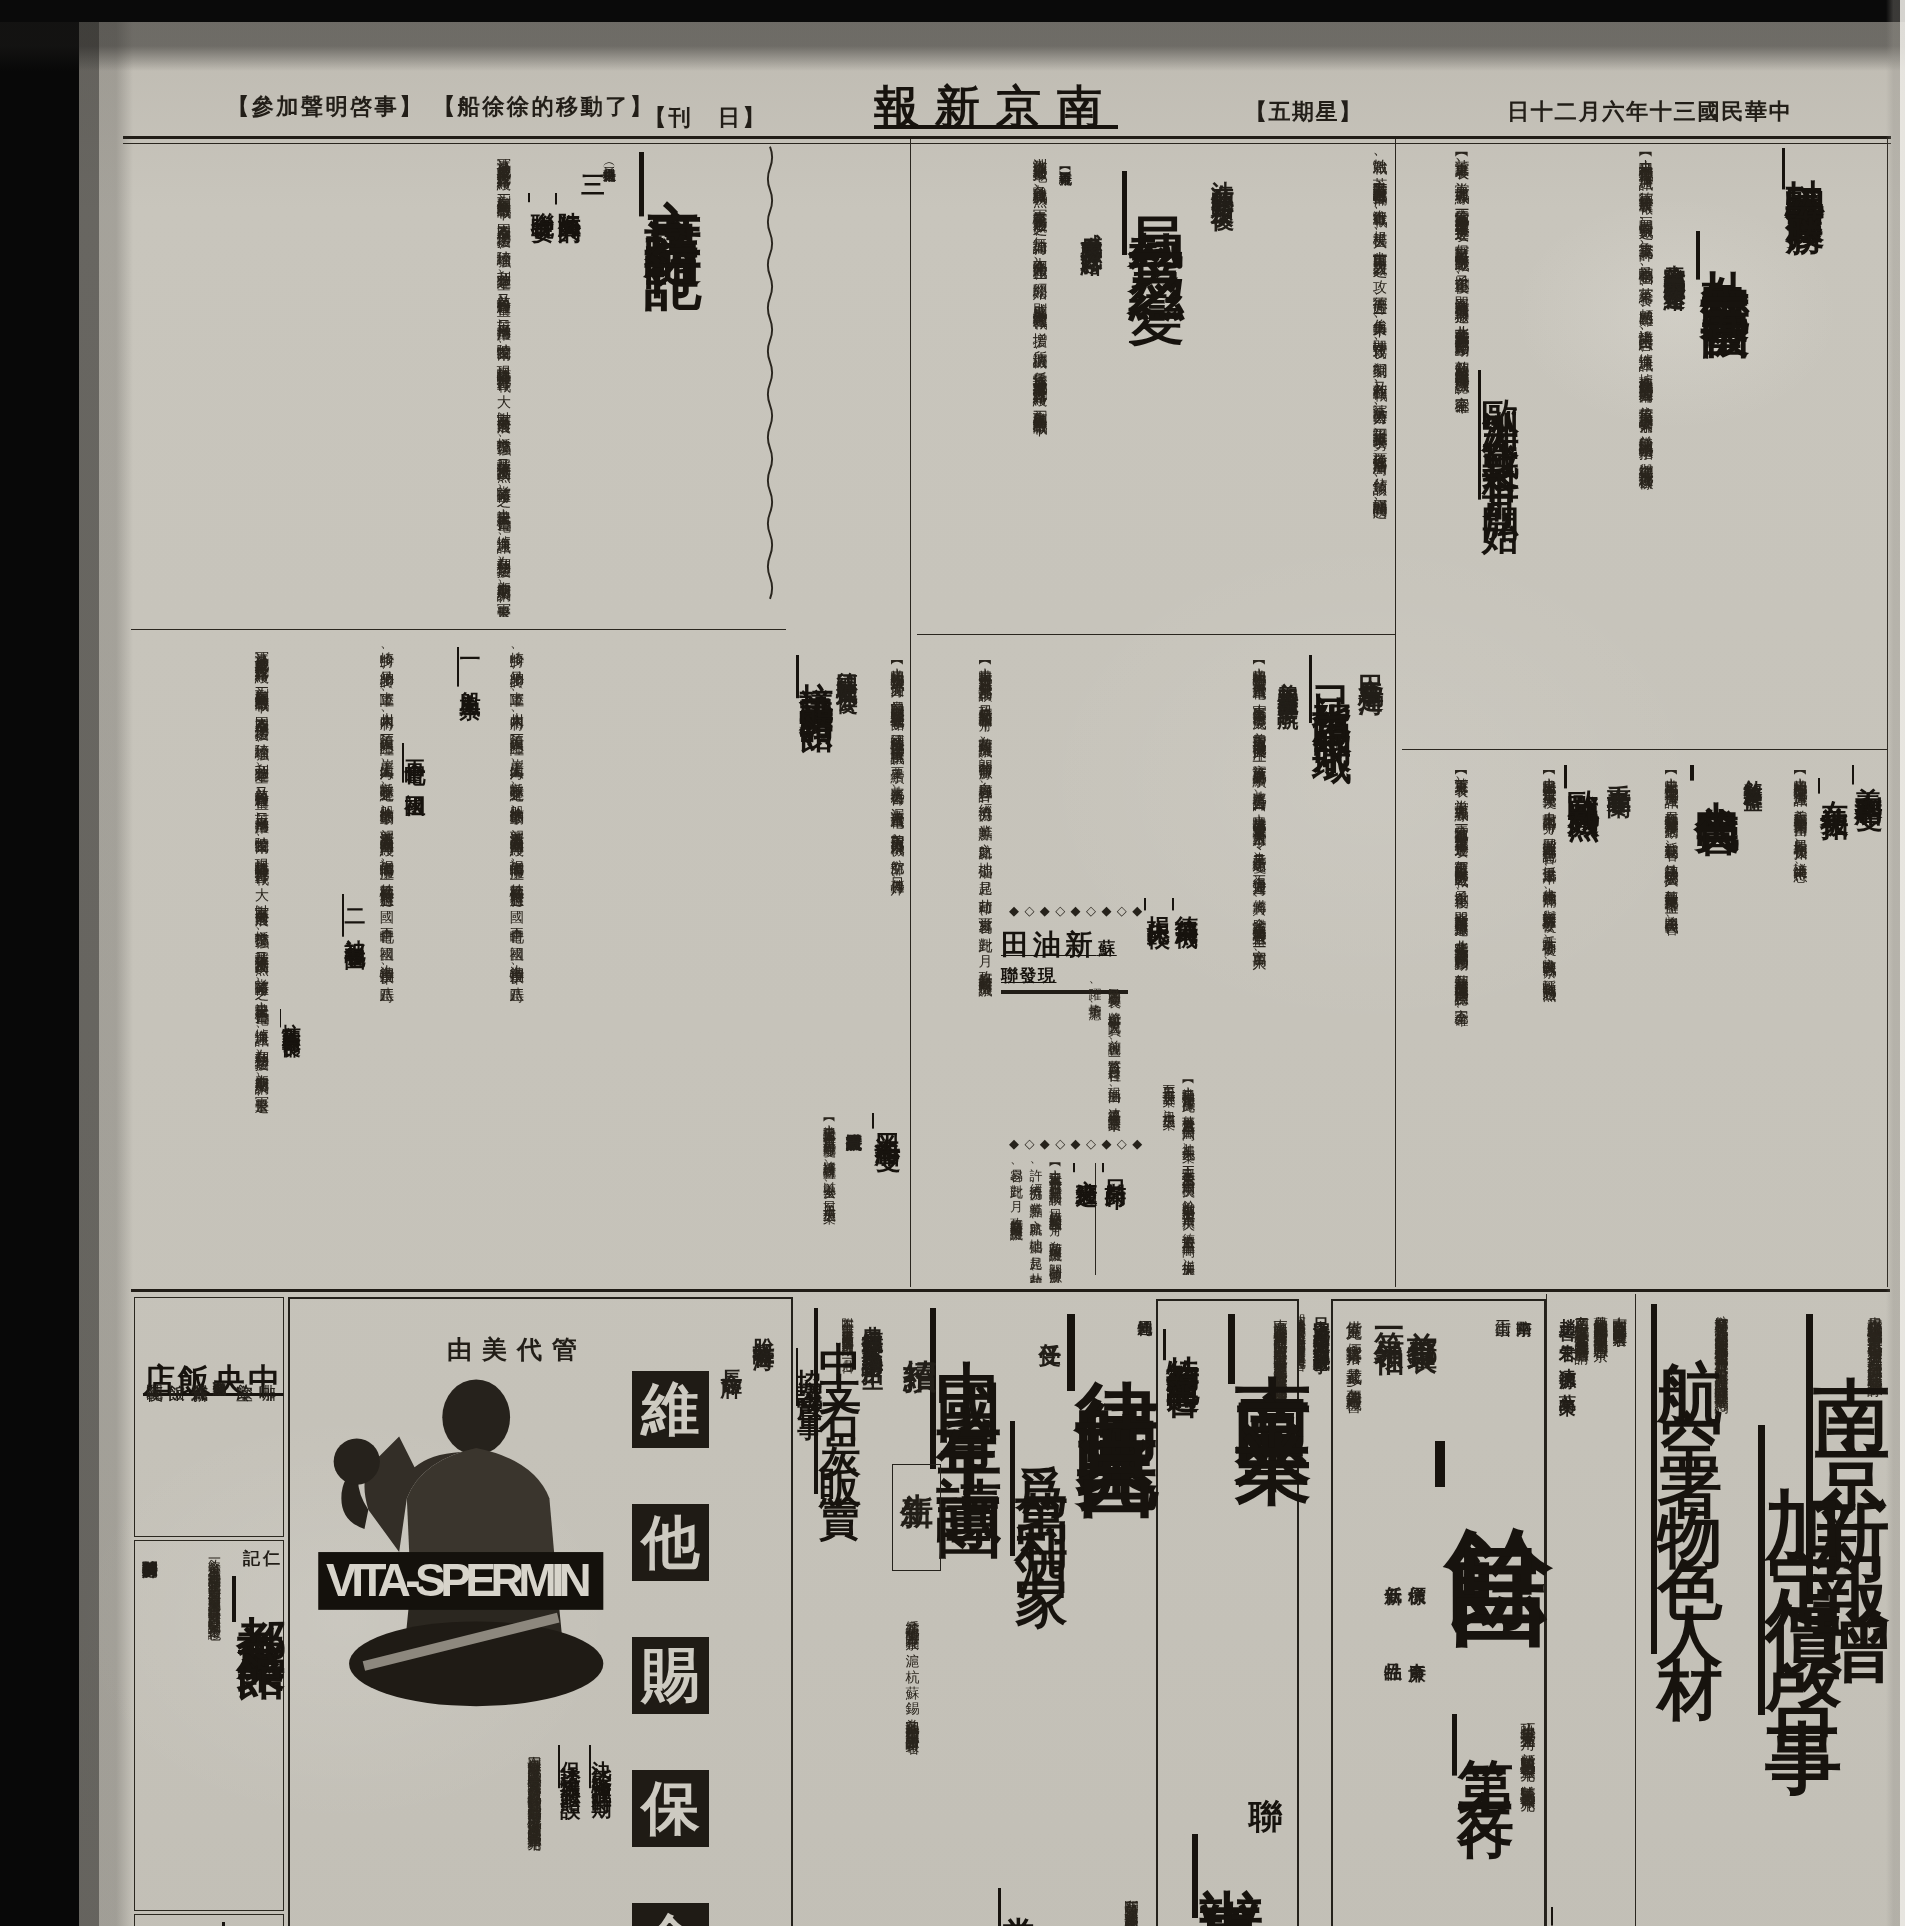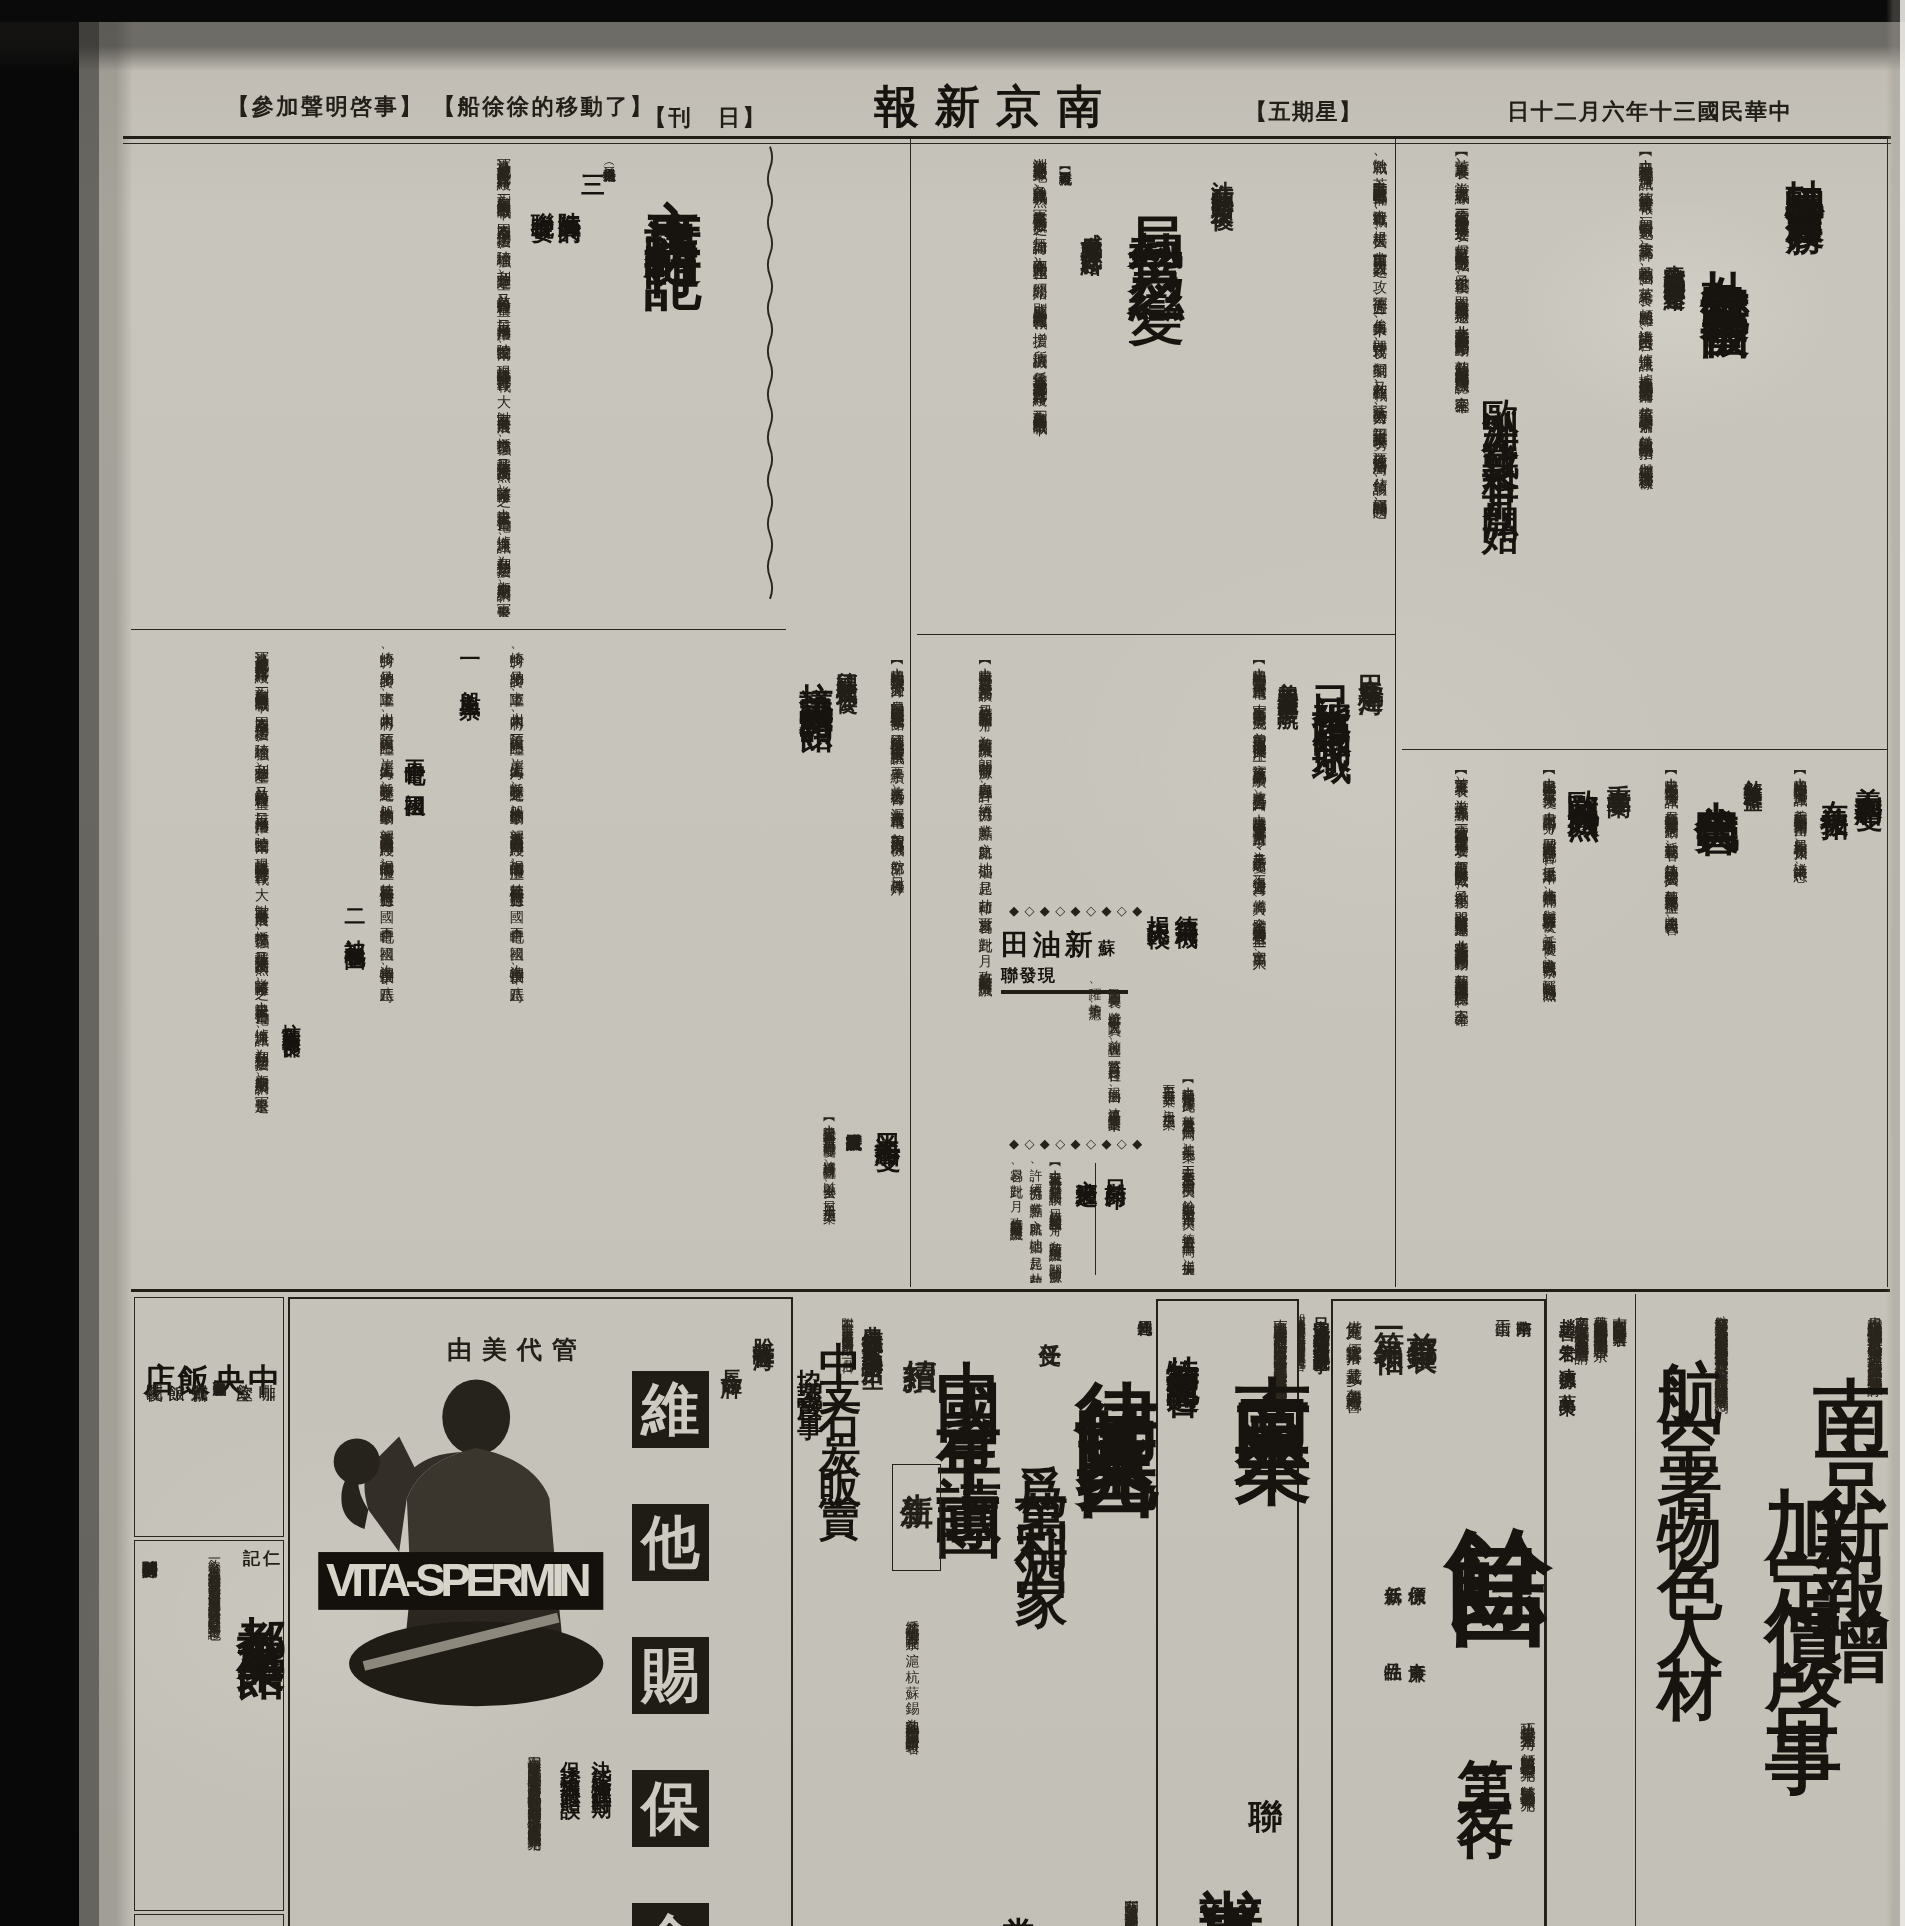--- a/index.html
+++ b/index.html
@@ -8,21 +8,21 @@
     background:
       radial-gradient(462px 347px at 18% 62%, rgba(255,255,255,.10), transparent 60%),
       radial-gradient(578px 424px at 72% 30%, rgba(255,255,255,.08), transparent 60%),
       radial-gradient(347px 270px at 50% 85%, rgba(90,85,75,.12), transparent 65%),
       radial-gradient(270px 193px at 88% 12%, rgba(235,233,226,.25), transparent 60%),
       linear-gradient(180deg,#bdb9b0 0%,#c8c5bc 8%,#c5c2b9 55%,#bfbcb3 100%);}
   .abs{position:absolute;}
   .v{writing-mode:vertical-rl;text-orientation:upright;}
   .b{font-weight:bold;}
   .body{font-size:14.6px;line-height:1.5;letter-spacing:1.2px;color:#2a251d;text-align:justify;overflow:hidden;}
-  .hl{color:#17130e;}
+  .hl{color:#17130e;text-decoration:underline;}
   .frame{border:2.3px solid #24211b;}
   .frame2{border:1.5px solid #2a271f;}
   .ink{background:#1f1b15;color:#cdcac1;}
   .rule-h{border-top:3.5px solid #211d17;}
   .rule-h2{border-top:1.5px solid #2a261f;}
   .rule-v{border-left:1.5px solid #2a261f;}
   .edge{pointer-events:none;}
   .boxed{border:1.9px solid #24211b;padding:2.3px 0.8px;}
 </style>
 </head>

